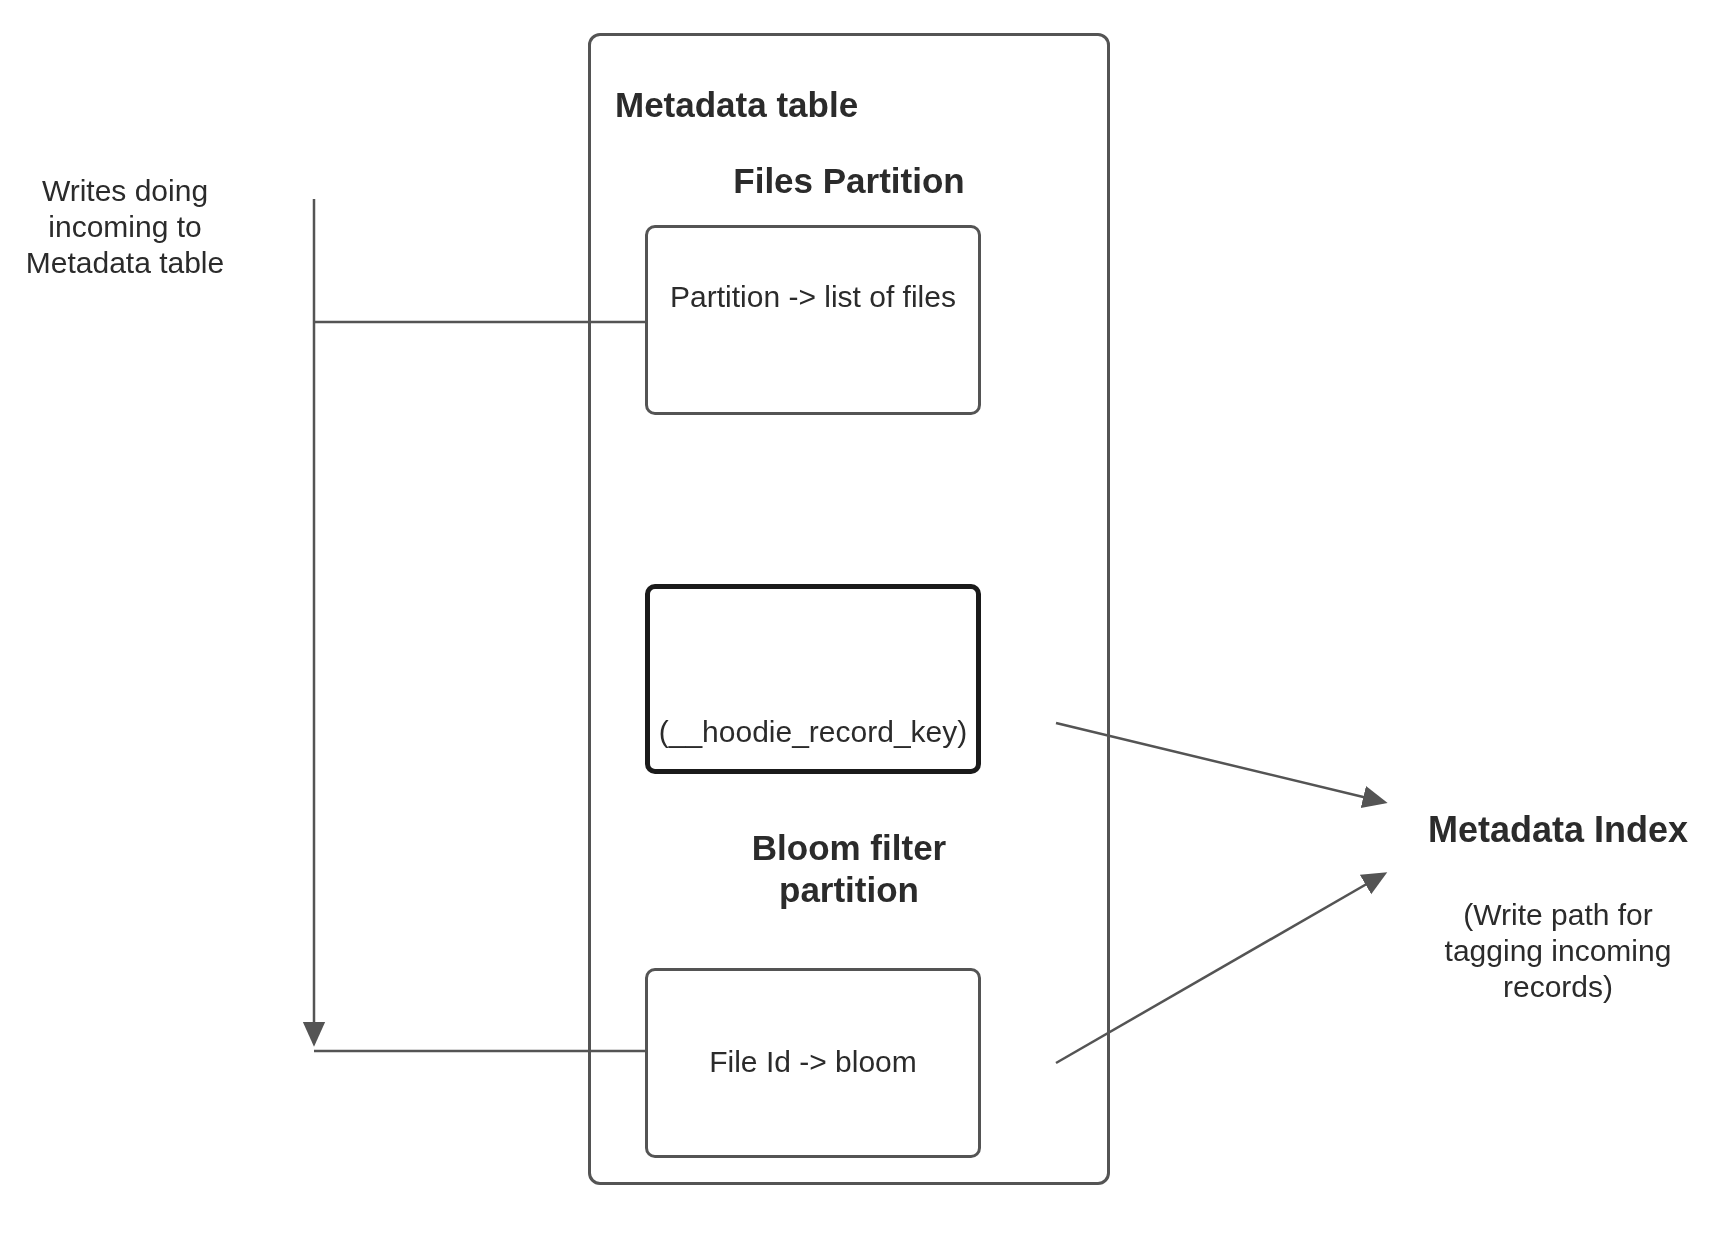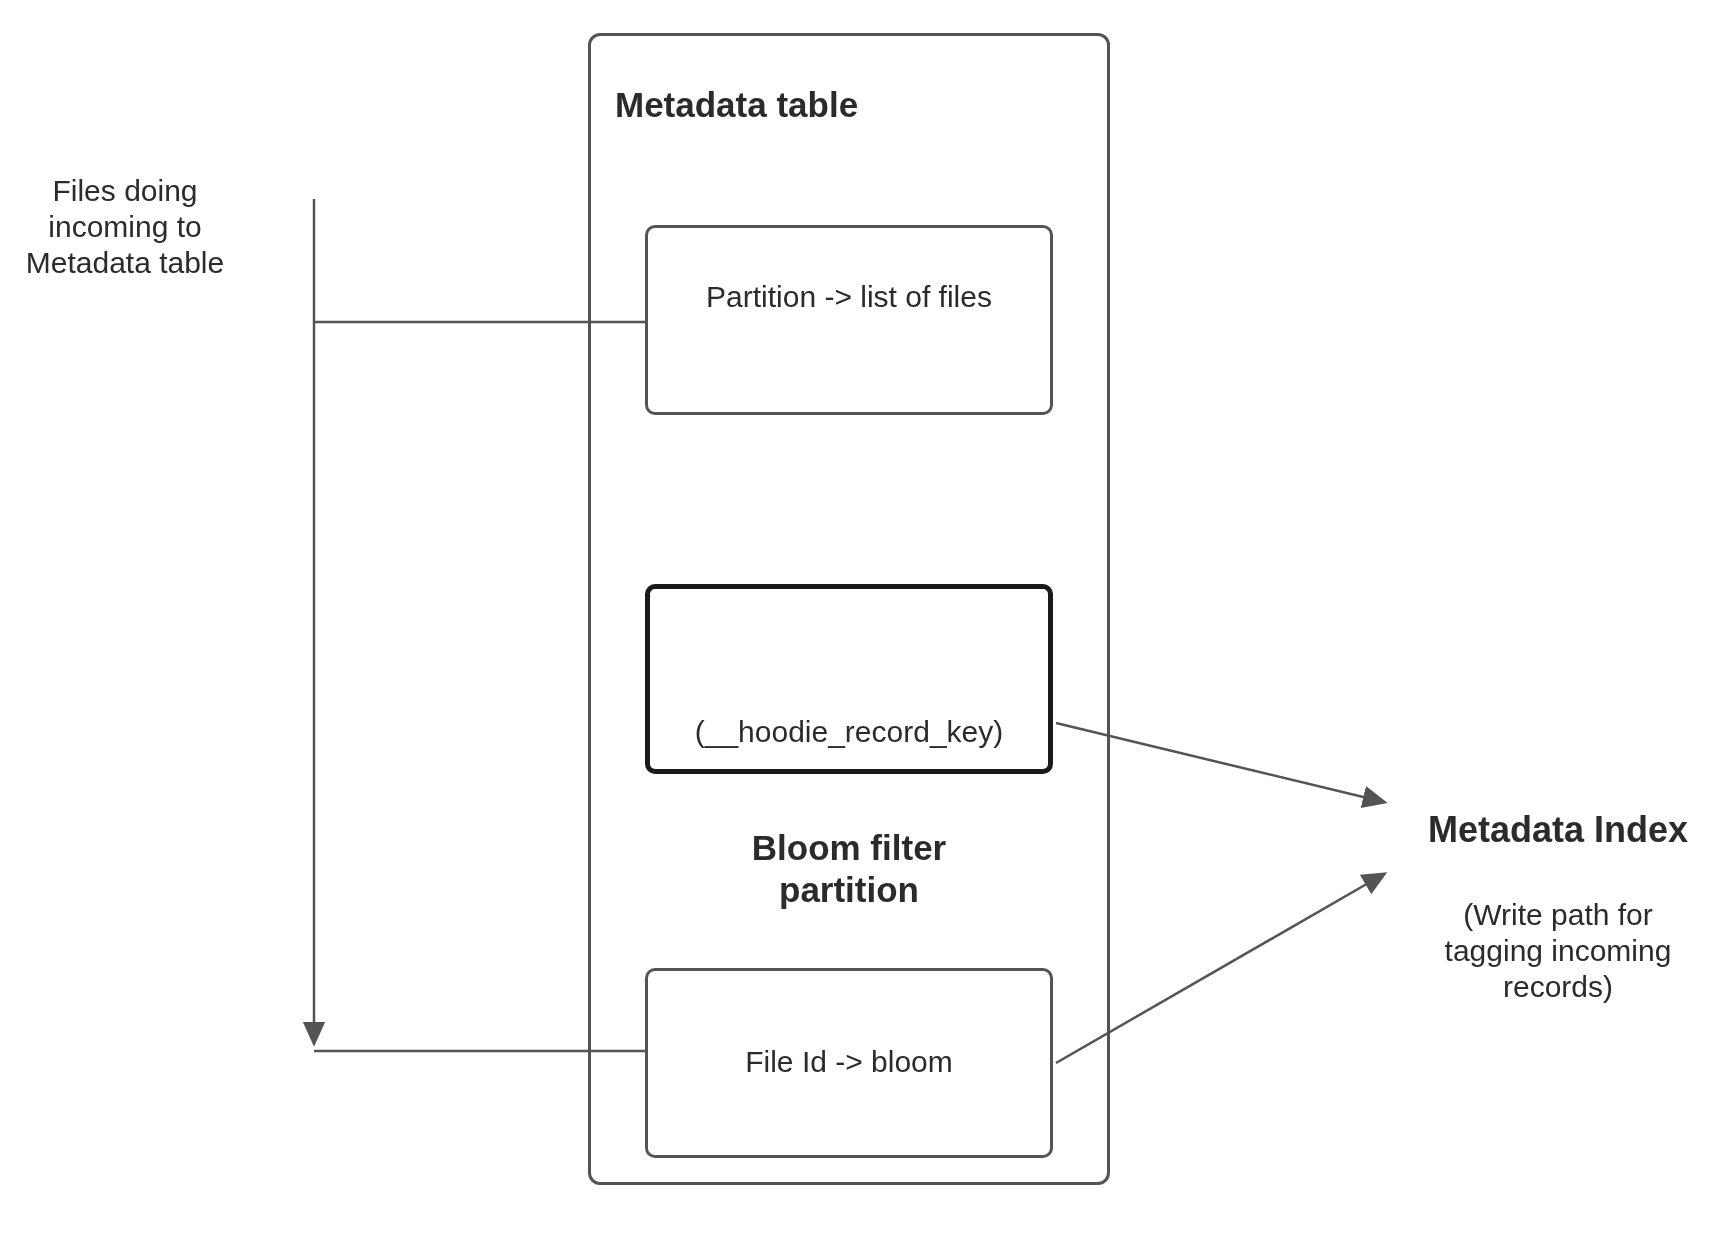--- a/index.html
+++ b/index.html
@@ -60,21 +60,21 @@
     font-weight: bold;
     text-align: center;
     z-index: 4;
   }
   .files-heading   { top: 159px; line-height: 44px; }
   .colstats-heading{ top: 476px; line-height: 43px; }
   .bloom-heading   { top: 827px; line-height: 42px; }
 
   
   .part-box {
-    left: 645px; width: 408px; height: 190px;
+    left: 645px; width: 336px; height: 190px;
     border: 3px solid #545454;
     border-radius: 10px;
     box-sizing: border-box;
     background: transparent;
     z-index: 2;
   }
   .files-box { top: 225px; }
   .colstats-box {
     top: 584px;
     border: 5px solid #1a1a1a;
@@ -124,28 +124,29 @@
     <path d="M314,322 L646,322" stroke="#545454" stroke-width="2.5" fill="none"></path>
 
     <path d="M314,1051 L646,1051" stroke="#545454" stroke-width="2.5" fill="none"></path>
 
     <path d="M1056,723 L1384,802" stroke="#545454" stroke-width="2.5" fill="none" marker-end="url(#arrowhead)"></path>
 
     <path d="M1056,1063 L1384,874" stroke="#545454" stroke-width="2.5" fill="none" marker-end="url(#arrowhead)"></path>
   </svg>
 
   <div class="abs left-note">
-    <div>Files doing</div>
+    <div>Writes doing</div>
     <div>incoming to</div>
     <div>Metadata table</div>
   </div>
 
   <div class="abs outer-box"></div>
   <div class="abs outer-title">Metadata table</div>
 
+  <div class="abs part-heading files-heading">Files Partition</div>
   <div class="abs part-box files-box">
     <div class="box-text">Partition -&gt; list of files</div>
   </div>
 
   <div class="abs part-box colstats-box">
     <div class="box-text">
       <div>(__hoodie_record_key)</div>
     </div>
   </div>
 

